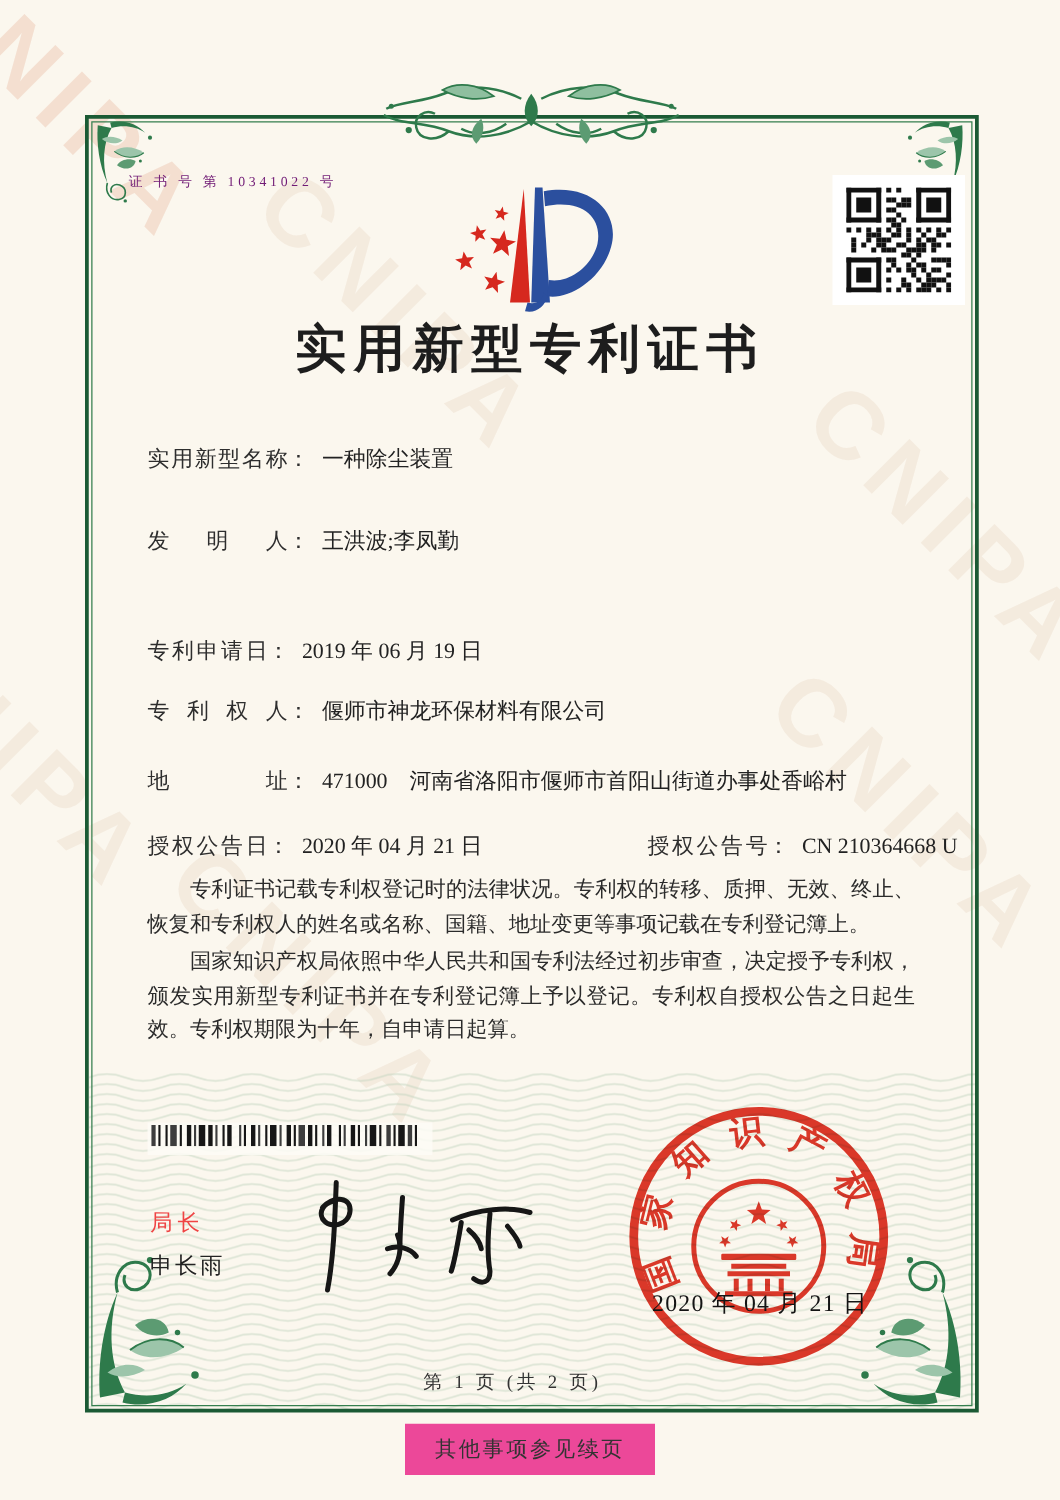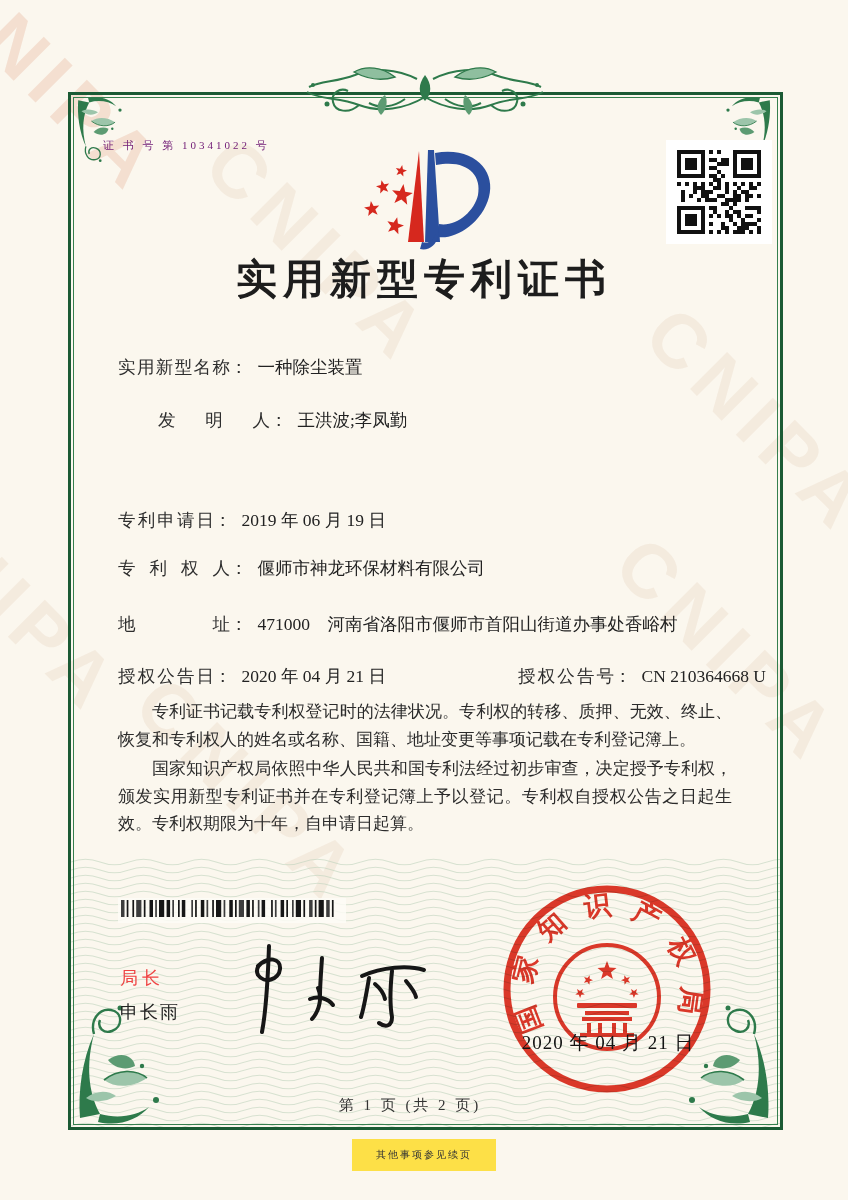--- a/index.html
+++ b/index.html
@@ -47,21 +47,21 @@
   .sig{position:absolute;left:248px;top:940px;}
 
   .seal{position:absolute;left:494px;top:876px;mix-blend-mode:multiply;}
   .sealdate{position:absolute;left:498px;top:1030px;width:220px;text-align:center;
             font-size:19px;letter-spacing:1px;color:#141414;}
 
   .pageno{position:absolute;left:0;top:1096px;width:820px;text-align:center;
           font-size:15px;letter-spacing:3px;color:#333;}
 
   .note{position:absolute;left:50%;top:1139px;transform:translateX(-50%);
-        background:#fde047;padding:9px 24px;font-size:10px;letter-spacing:2px;color:#333;white-space:nowrap;}
+        background:#ec4899;padding:9px 24px;font-size:17px;letter-spacing:2px;color:#333;white-space:nowrap;}
 </style>
 </head>
 <body>
 
 <div class="page">
 
   <span class="wm pink" style="left:-18px;top:-50px;">CNIPA</span>
   <span class="wm" style="left:250px;top:120px;">CNIPA</span>
   <span class="wm" style="left:690px;top:290px;">CNIPA</span>
   <span class="wm" style="left:-60px;top:470px;">CNIPA</span>
@@ -265,21 +265,21 @@
           <rect x="80" y="80" width="4" height="4" fill="#111"></rect>
         </g>
       </svg>
   </div>
 
   <div class="title">实用新型专利证书</div>
 
   <div class="frow" style="top:355px;">
     <span class="flabel lw112">实用新型名称</span><span class="fcolon">：</span><span class="fval">一种除尘装置</span>
   </div>
-  <div class="frow" style="top:408px;margin-left:40px;">
+  <div class="frow" style="top:420px;">
     <span class="flabel lw112">发明人</span><span class="fcolon">：</span><span class="fval">王洪波;李凤勤</span>
   </div>
   <div class="frow" style="top:508px;">
     <span class="flabel lw96">专利申请日</span><span class="fcolon">：</span><span class="fval">2019 年 06 月 19 日</span>
   </div>
   <div class="frow" style="top:556px;">
     <span class="flabel lw112">专利权人</span><span class="fcolon">：</span><span class="fval">偃师市神龙环保材料有限公司</span>
   </div>
   <div class="frow" style="top:612px;">
     <span class="flabel lw112">地址</span><span class="fcolon">：</span><span class="fval">471000　河南省洛阳市偃师市首阳山街道办事处香峪村</span>

